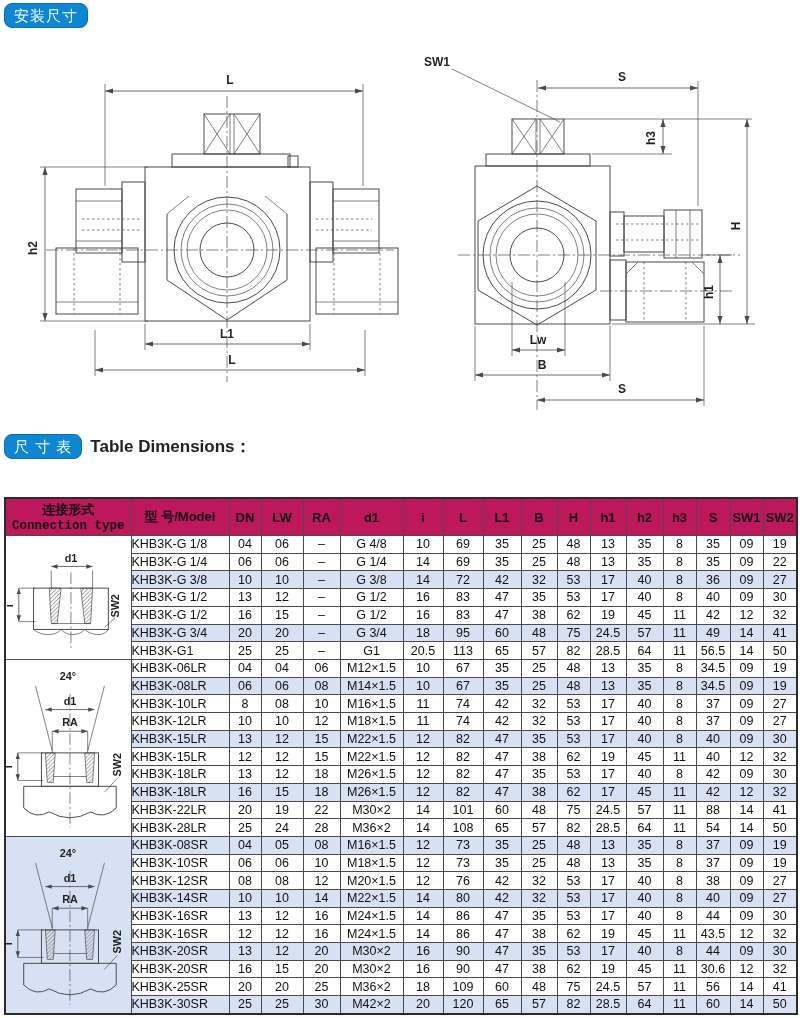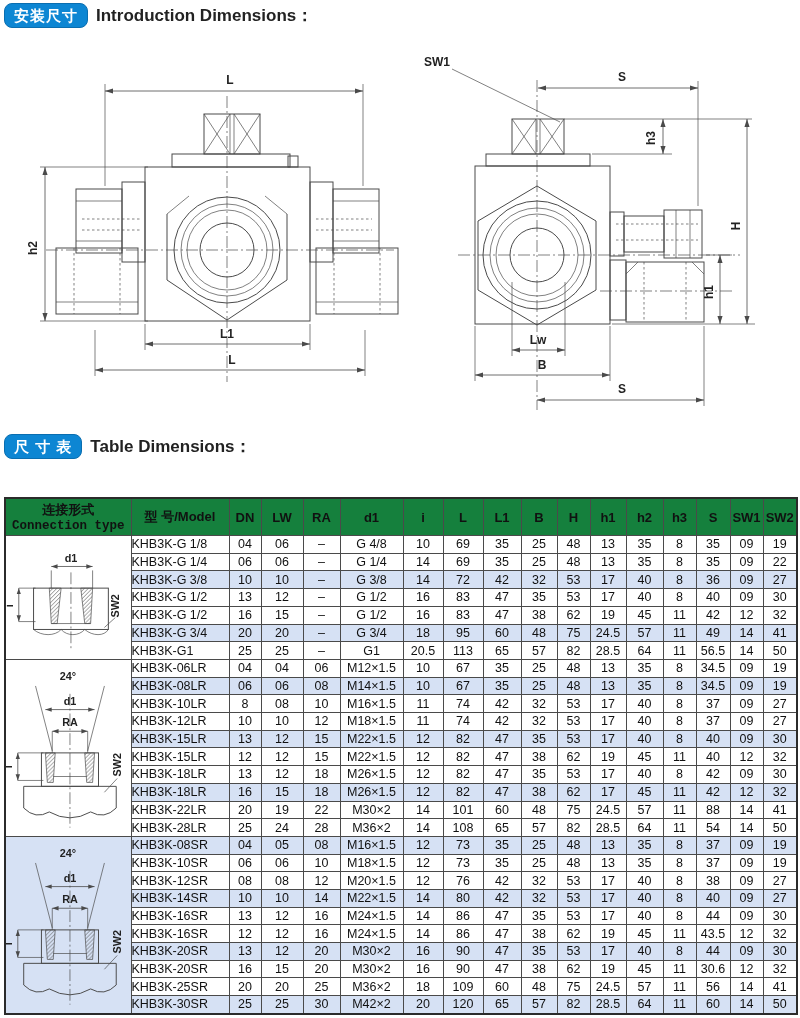--- a/index.html
+++ b/index.html
@@ -2,54 +2,53 @@
 <html><head>
 <meta charset="utf-8">
 <style>
   html,body{margin:0;padding:0;background:#fff;}
   body{width:800px;height:1018px;position:relative;overflow:hidden;
        font-family:"Liberation Sans",sans-serif;color:#1a1a1a;}
 
   .section-head{position:absolute;left:4px;display:flex;align-items:center;gap:8px;}
   #sec1{top:3px;}
   #sec2{top:434px;}
-  .badge{display:inline-block;background:#0d86d3;color:#fff;font-weight:bold;
+  .badge{display:inline-block;background:#0d86d3;color:#fff;font-weight:normal;
          font-size:15px;line-height:21px;padding:1px 9px;border-radius:8px;
          border:1px solid #0a6eb0;letter-spacing:1px;}
   .section-title{font-size:17px;font-weight:bold;color:#222;}
 
   #drawings{position:absolute;top:34px;left:0;width:800px;height:406px;display:flex;}
   #drawings svg{display:block;}
 
   svg .ln{stroke:#4a4a4a;stroke-width:1;fill:none;}
   svg .thin{stroke:#4a4a4a;stroke-width:.7;fill:none;}
   svg .dim{stroke:#4a4a4a;stroke-width:.8;fill:none;}
   svg .cl{stroke:#4a4a4a;stroke-width:.7;fill:none;stroke-dasharray:12 3 2 3;}
   svg .dt{stroke:#4a4a4a;stroke-width:.7;fill:none;stroke-dasharray:2.5 2.5;}
   svg text{fill:#222;stroke:none;font-family:"Liberation Sans",sans-serif;
            font-size:12px;font-weight:bold;}
   svg text.small{font-size:11px;}
 
   #table-wrap{position:absolute;top:497px;left:4px;width:792px;}
   table{border-collapse:collapse;table-layout:fixed;width:792px;border:2px solid #2b2b2b;}
   th,td{border:1px solid #4a4a4a;text-align:center;font-size:12.5px;
         color:#111;padding:0;overflow:hidden;white-space:nowrap;}
-  thead th{background:#15803d;font-weight:bold;font-size:13px;height:36px;}
+  thead th{background:#be185d;font-weight:bold;font-size:13px;height:36px;}
   thead .sub{font-size:12.5px;font-family:Liberation Mono, monospace;}
   tbody td{height:16.7px;background:#fff;}
   tbody td.model{text-align:left;}
   tbody tr.hl td{background:#d6e1f4;}
   tbody td.conn-cell{background:#fff;padding:0;vertical-align:middle;}
 </style>
 </head>
 <body>
 
 <div class="section-head" id="sec1">
   <span class="badge">安装尺寸</span>
-  <span class="section-title">Introduction Dimensions：</span>
 </div>
 
 <div id="drawings">
 
   <svg width="400" height="406" viewBox="0 0 400 406">
     <defs>
       <marker id="fvA" markerWidth="11" markerHeight="8" refX="10" refY="4" orient="auto-start-reverse">
         <path d="M0,0.8 L10,4 L0,7.2 z" fill="#4a4a4a"></path>
       </marker>
     </defs>

